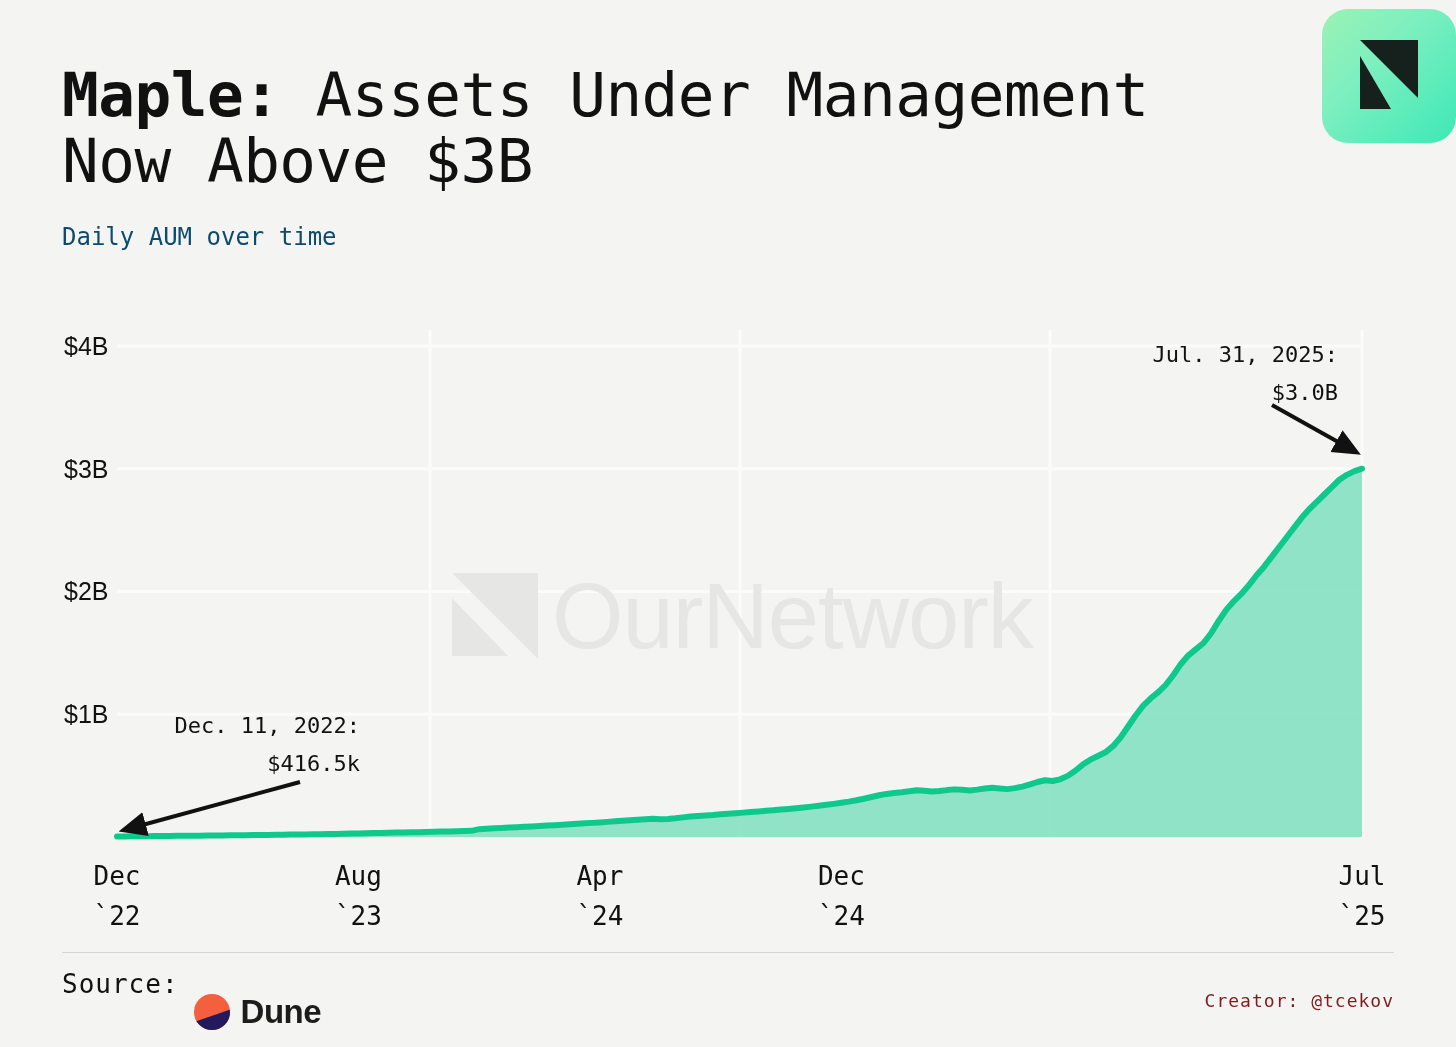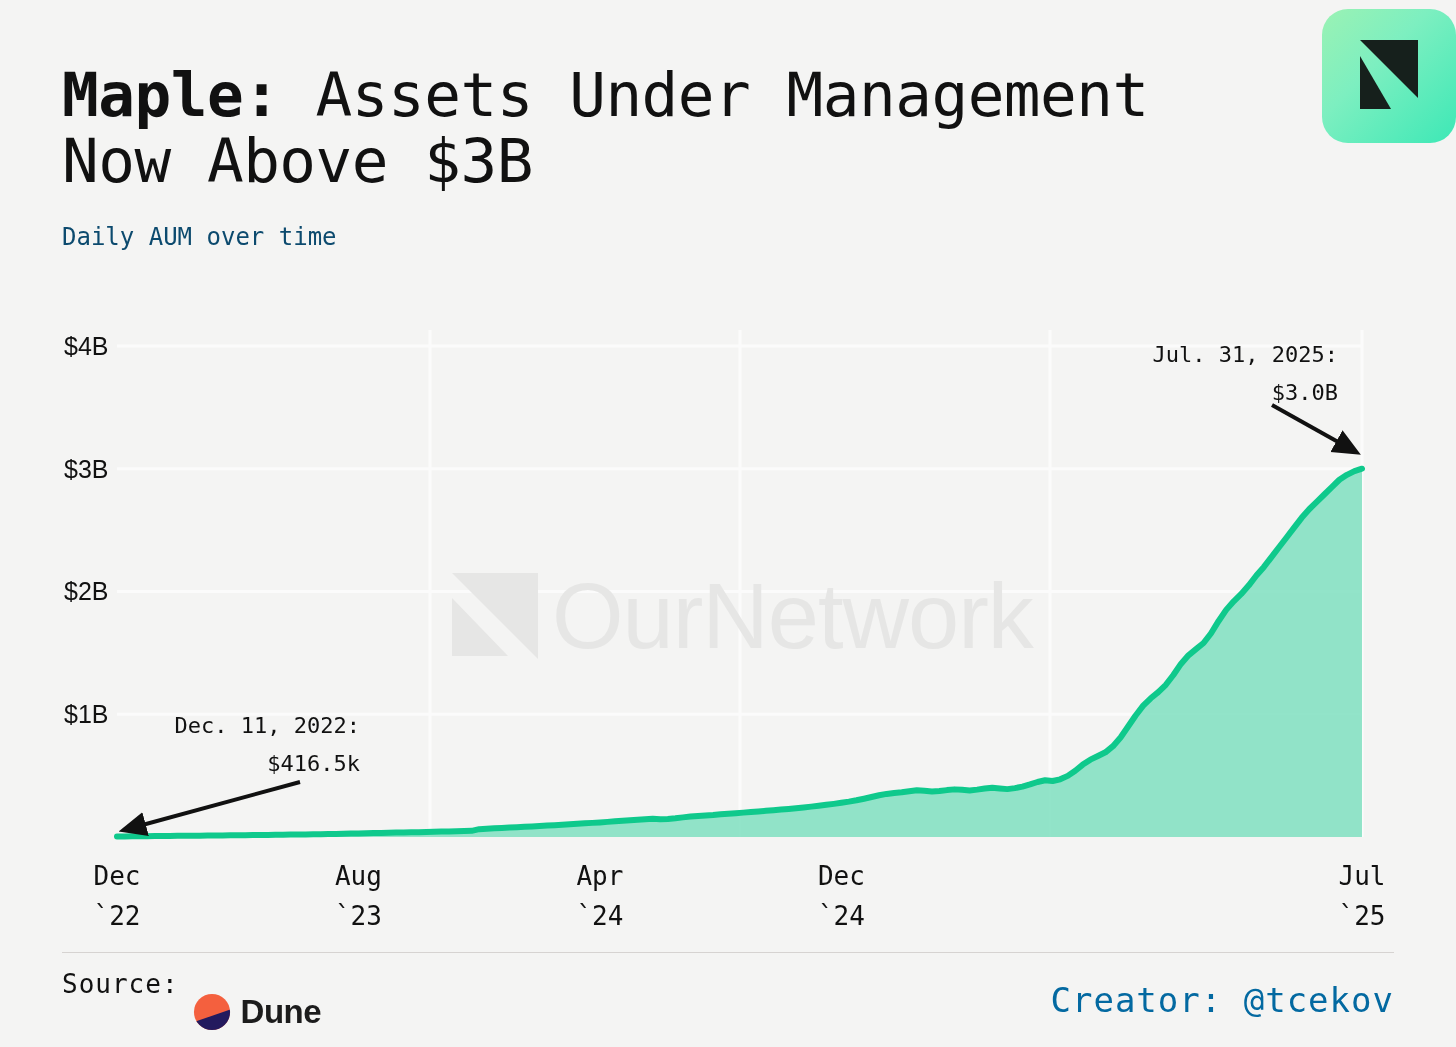--- a/index.html
+++ b/index.html
@@ -139,22 +139,22 @@
     display: block;
   }
   .dune-word {
     font-family: "Liberation Sans", sans-serif;
     font-size: 33px;
     font-weight: 700;
     color: #1c1c1c;
     letter-spacing: -0.5px;
   }
   .creator {
-    font-size: 34px;
-    color: #0369a1;
+    font-size: 18px;
+    color: #7f1d1d;
     letter-spacing: 1px;
   }
 </style>
 </head>
 <body>
 
 <div class="page">
 
   <div class="header">
     <div class="title"><span class="brand">Maple:</span><span> Assets Under Management Now Above $3B</span></div>

